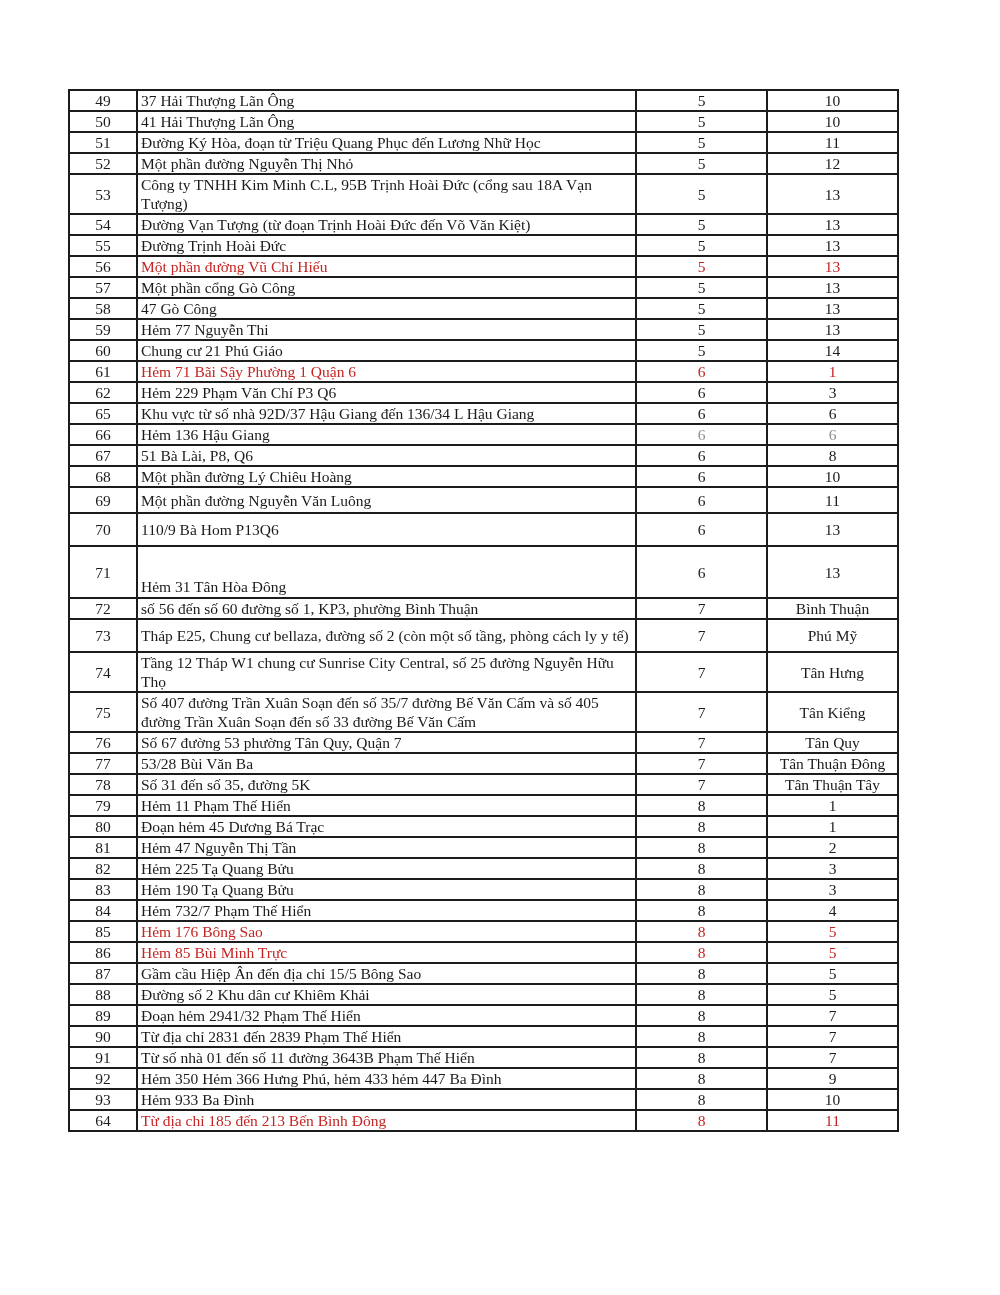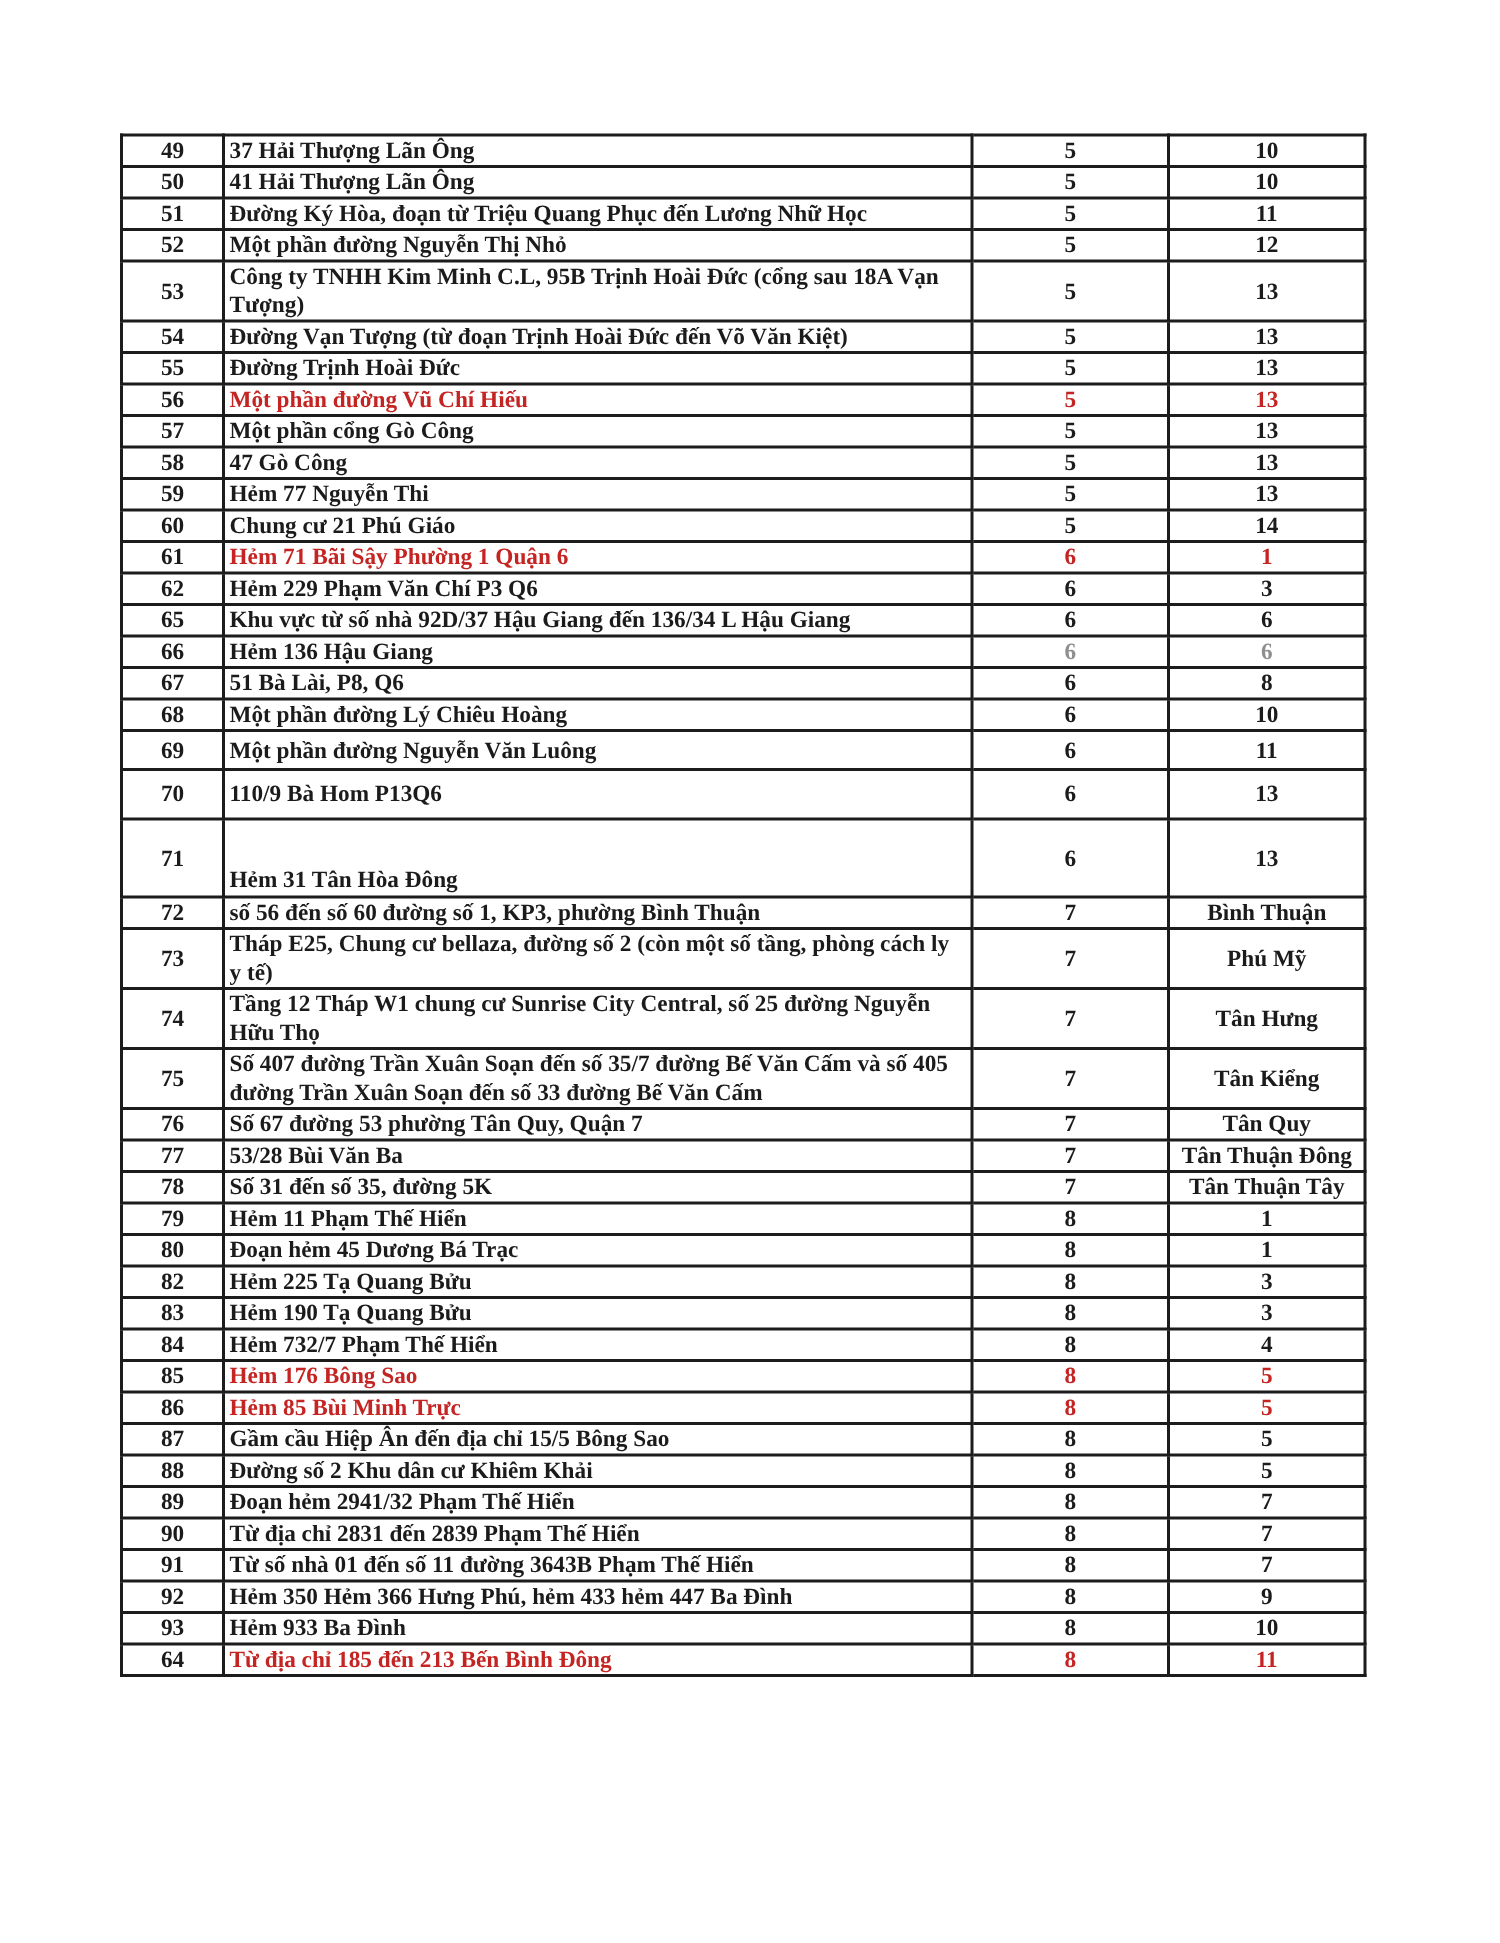--- a/index.html
+++ b/index.html
@@ -11,22 +11,22 @@
   }
   html,body{margin:0;padding:0;}
   body{
     width:1000px;height:1295px;background:var(--bg);
     font-family:"Liberation Serif","DejaVu Serif",serif;
     color:var(--text);
     -webkit-font-smoothing:antialiased;
   }
   .page{position:relative;width:1000px;height:1295px;background:var(--bg);overflow:hidden;}
   table.doc-table{
-    position:absolute;left:80px;top:89px;width:829px;
-    border-collapse:collapse;table-layout:fixed;font-weight:bold;
+    position:absolute;left:68px;top:89px;width:829px;
+    border-collapse:collapse;table-layout:fixed;
   }
   td{
     border:2px solid var(--border);
     font-size:15.5px;line-height:19px;
     vertical-align:middle;
     padding:0;
     color:var(--text);
     word-wrap:break-word;
   }
   tr{height:21px;}
@@ -227,20 +227,26 @@
           <td class="c-district">8</td>
           <td class="c-ward">1</td>
         </tr>
         <tr class="">
           <td class="c-no">80</td>
           <td class="c-loc">Đoạn hẻm 45 Dương Bá Trạc</td>
           <td class="c-district">8</td>
           <td class="c-ward">1</td>
         </tr>
         <tr class="">
+          <td class="c-no">81</td>
+          <td class="c-loc">Hẻm 47 Nguyễn Thị Tần</td>
+          <td class="c-district">8</td>
+          <td class="c-ward">2</td>
+        </tr>
+        <tr class="">
           <td class="c-no">82</td>
           <td class="c-loc">Hẻm 225 Tạ Quang Bửu</td>
           <td class="c-district">8</td>
           <td class="c-ward">3</td>
         </tr>
         <tr class="">
           <td class="c-no">83</td>
           <td class="c-loc">Hẻm 190 Tạ Quang Bửu</td>
           <td class="c-district">8</td>
           <td class="c-ward">3</td>

